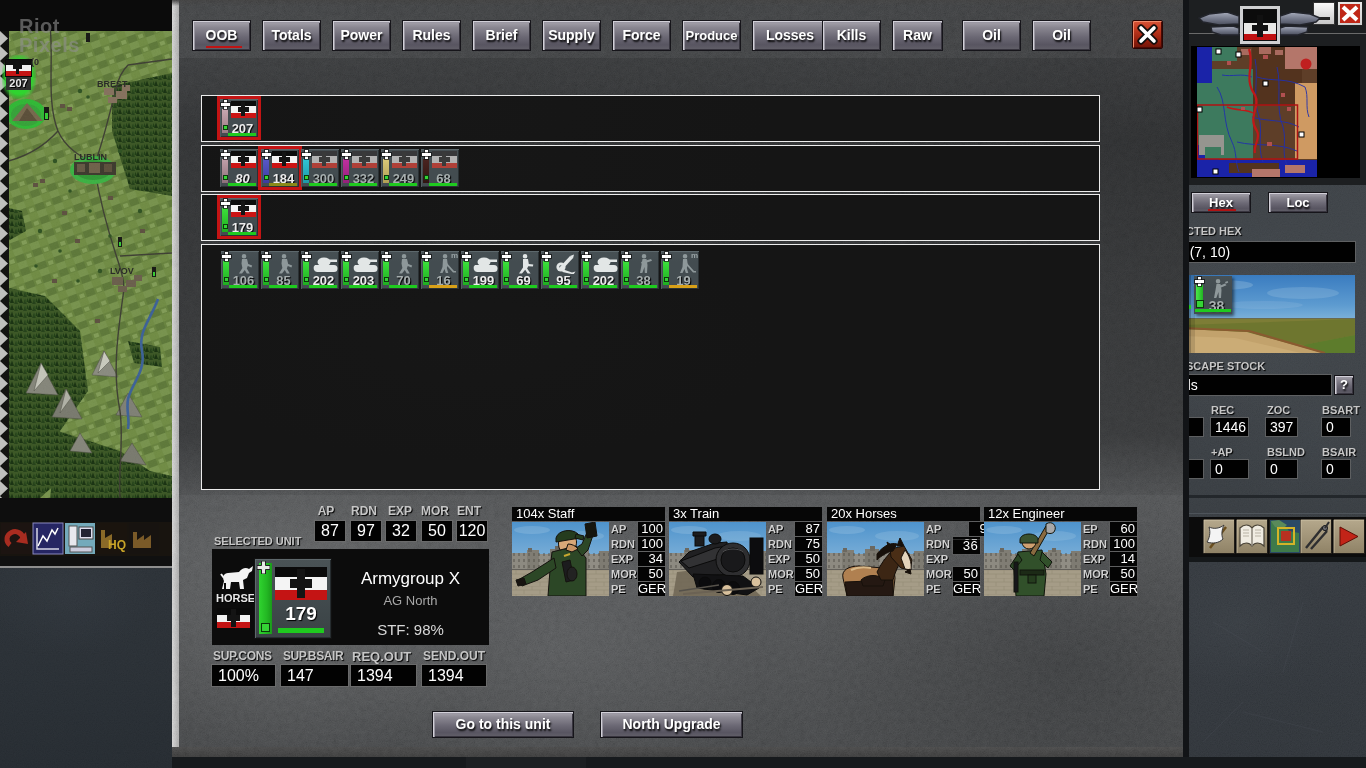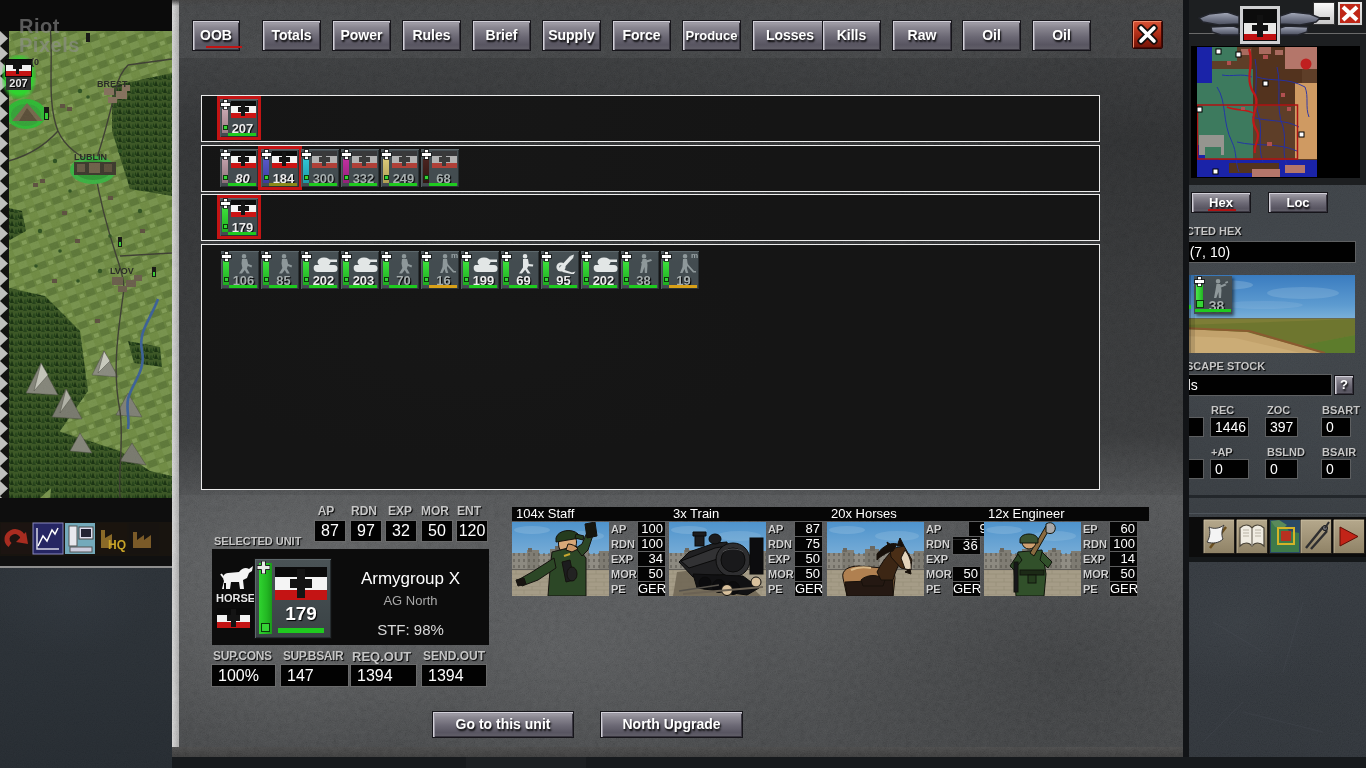--- a/index.html
+++ b/index.html
@@ -231,31 +231,31 @@
 
  <div class="abs" style="left:0;top:0;width:7px;height:757px;background:linear-gradient(90deg,#dadada,#ababab);"></div>
  <div class="abs" style="left:0;top:747px;width:1011px;height:10px;background:linear-gradient(180deg,#3a3a3a,#2a2a2a);"></div>
  <div class="abs" style="left:0;top:0;width:1011px;height:6px;background:linear-gradient(180deg,#2e2e2e,#0000);"></div>
  <svg class="abs" style="left:0;top:0;opacity:.30" width="1011" height="757">
       <rect width="1011" height="757" filter="url(#nz)"></rect>
       <rect width="1011" height="757" filter="url(#nz2)" opacity=".6"></rect>
     </svg>
  <div class="abs" style="left:7px;top:58px;width:1004px;height:437px;background:linear-gradient(180deg,rgba(10,11,12,.15),rgba(10,11,12,.34) 18%,rgba(10,11,12,.34) 86%,rgba(10,11,12,.08));"></div>
 
- <div class="mbtn" style="left:20px;top:20px;width:48px;">OOB<div class="abs" style="left:13px;top:25px;width:36px;height:2px;background:#c01414;"></div></div>
+ <div class="mbtn" style="left:20px;top:20px;width:59px;">OOB<div class="abs" style="left:13px;top:25px;width:36px;height:2px;background:#c01414;"></div></div>
  <div class="mbtn" style="left:90px;top:20px;width:59px;">Totals</div>
  <div class="mbtn" style="left:160px;top:20px;width:59px;">Power</div>
  <div class="mbtn" style="left:230px;top:20px;width:59px;">Rules</div>
  <div class="mbtn" style="left:300px;top:20px;width:59px;">Brief</div>
  <div class="mbtn" style="left:370px;top:20px;width:59px;">Supply</div>
  <div class="mbtn" style="left:440px;top:20px;width:59px;">Force</div>
  <div class="mbtn" style="left:510px;top:20px;width:59px;font-size:13px;">Produce</div>
  <div class="mbtn" style="left:580px;top:20px;width:76px;">Losses</div>
  <div class="mbtn" style="left:650px;top:20px;width:59px;">Kills</div>
- <div class="mbtn" style="left:720px;top:20px;width:60px;">Raw</div>
+ <div class="mbtn" style="left:720px;top:20px;width:51px;">Raw</div>
  <div class="mbtn" style="left:790px;top:20px;width:59px;">Oil</div>
  <div class="mbtn" style="left:860px;top:20px;width:59px;">Oil</div>
 
  <div class="abs" style="left:960px;top:20px;width:31px;height:29px;background:linear-gradient(180deg,#d85438 0%,#c03a20 30%,#98200e 70%,#701508 100%);border:1px solid #2a0604;border-radius:2px;box-shadow:inset 1px 1px 0 #ef8a6a,inset -1px -1px 0 #4a0a04;box-sizing:border-box;">
   <svg width="29" height="27">
         <path d="M8 7 L21 20 M21 7 L8 20" stroke="#200606" stroke-width="7" stroke-linecap="round" opacity=".9"></path>
         <path d="M8 7 L21 20 M21 7 L8 20" stroke="#111" stroke-width="6.5" stroke-linecap="round"></path>
         <path d="M8 7 L21 20 M21 7 L8 20" stroke="#fff" stroke-width="3.6" stroke-linecap="round"></path>
       </svg>
  </div>
@@ -524,21 +524,21 @@
       </svg>
       <span class="mm">m</span>
   <div class="num gy">19</div>
       <div class="dot"></div>
       <div class="gbar" style="background:#d8a018;"></div>
     </div>
 
  <style>
  .sv{position:absolute;height:20px;background:#020202;color:#fff;font-size:16px;line-height:20px;text-align:center;box-shadow:0 0 0 1px #6e6e6ecc;}
  .card{position:absolute;top:507px;width:153px;height:89px;}
- .ct{position:absolute;top:0;left:0;width:165px;height:14px;background:#060606;color:#fff;font-size:13px;line-height:14px;padding-left:4px;box-sizing:border-box;white-space:nowrap;}
+ .ct{position:absolute;top:0;left:0;width:153px;height:14px;background:#060606;color:#fff;font-size:13px;line-height:14px;padding-left:4px;box-sizing:border-box;white-space:nowrap;}
  .cl{position:absolute;left:99px;width:26px;height:14px;color:#d0d0d0;font-weight:bold;font-size:11px;line-height:14px;text-shadow:1px 1px 0 #000;}
  .cv{position:absolute;left:126px;width:27px;height:14px;background:#040404;color:#fff;font-size:13px;line-height:14px;text-align:right;padding-right:2px;box-sizing:border-box;box-shadow:0 0 0 1px #66666666;}
  </style>
  <div class="lbl" style="left:134px;top:504px;width:40px;text-align:center;font-size:12px;">AP</div>
  <div class="lbl" style="left:172px;top:504px;width:40px;text-align:center;font-size:12px;">RDN</div>
  <div class="lbl" style="left:208px;top:504px;width:40px;text-align:center;font-size:12px;">EXP</div>
  <div class="lbl" style="left:243px;top:504px;width:40px;text-align:center;font-size:12px;">MOR</div>
  <div class="lbl" style="left:277px;top:504px;width:40px;text-align:center;font-size:12px;">ENT</div>
  <div class="sv" style="left:143px;top:521px;width:30px;">87</div>
  <div class="sv" style="left:179px;top:521px;width:30px;">97</div>

